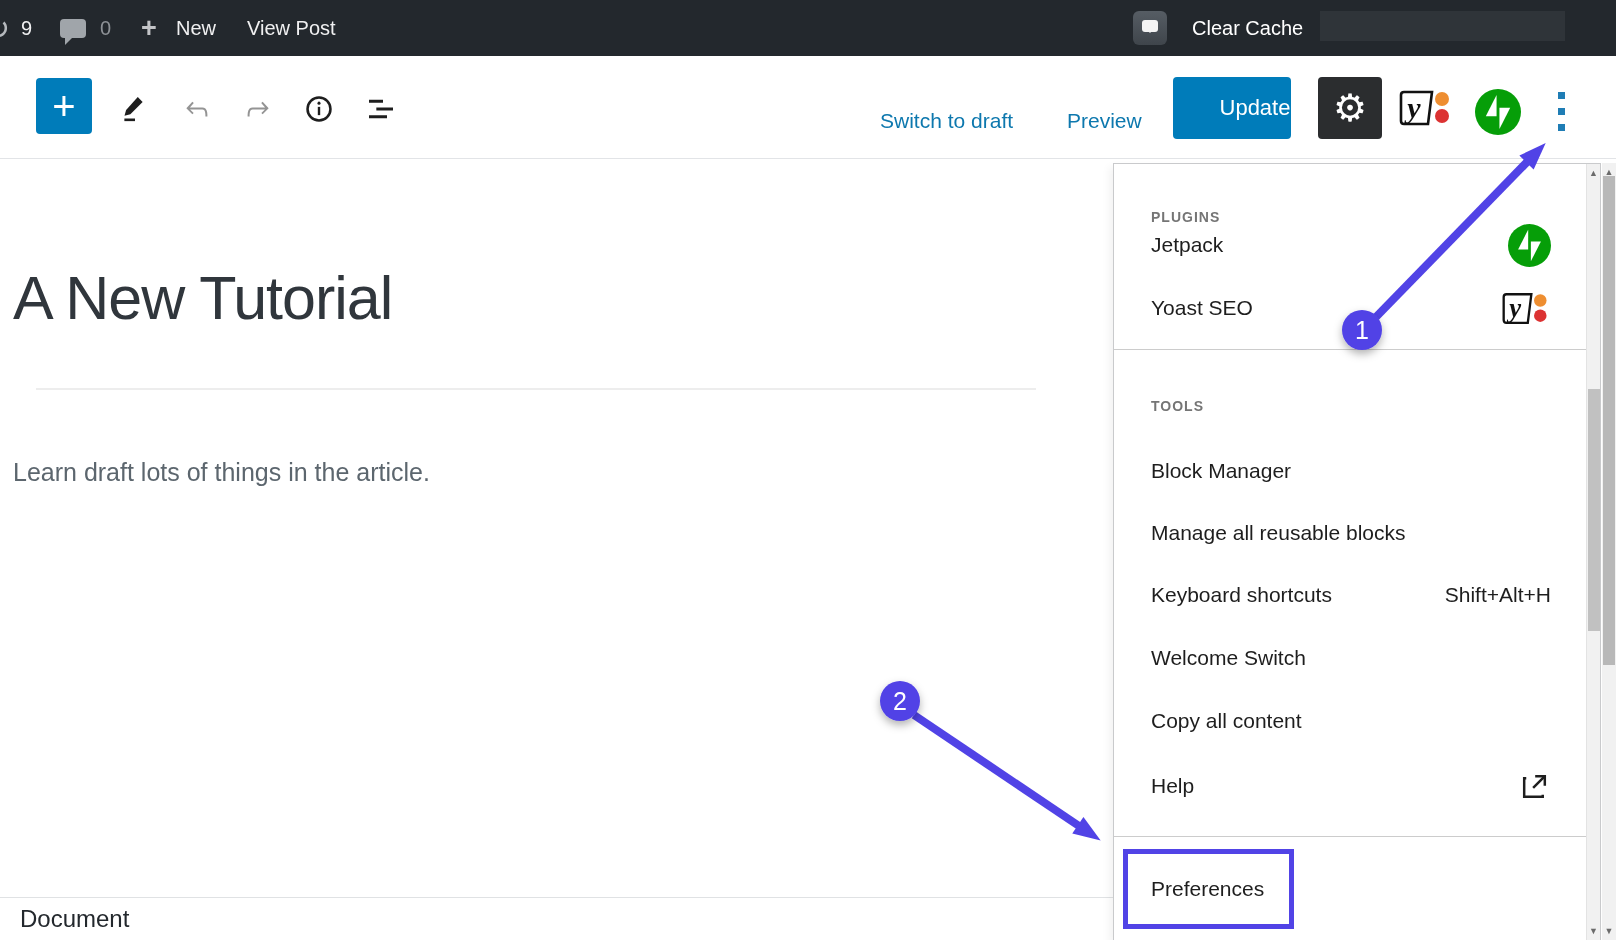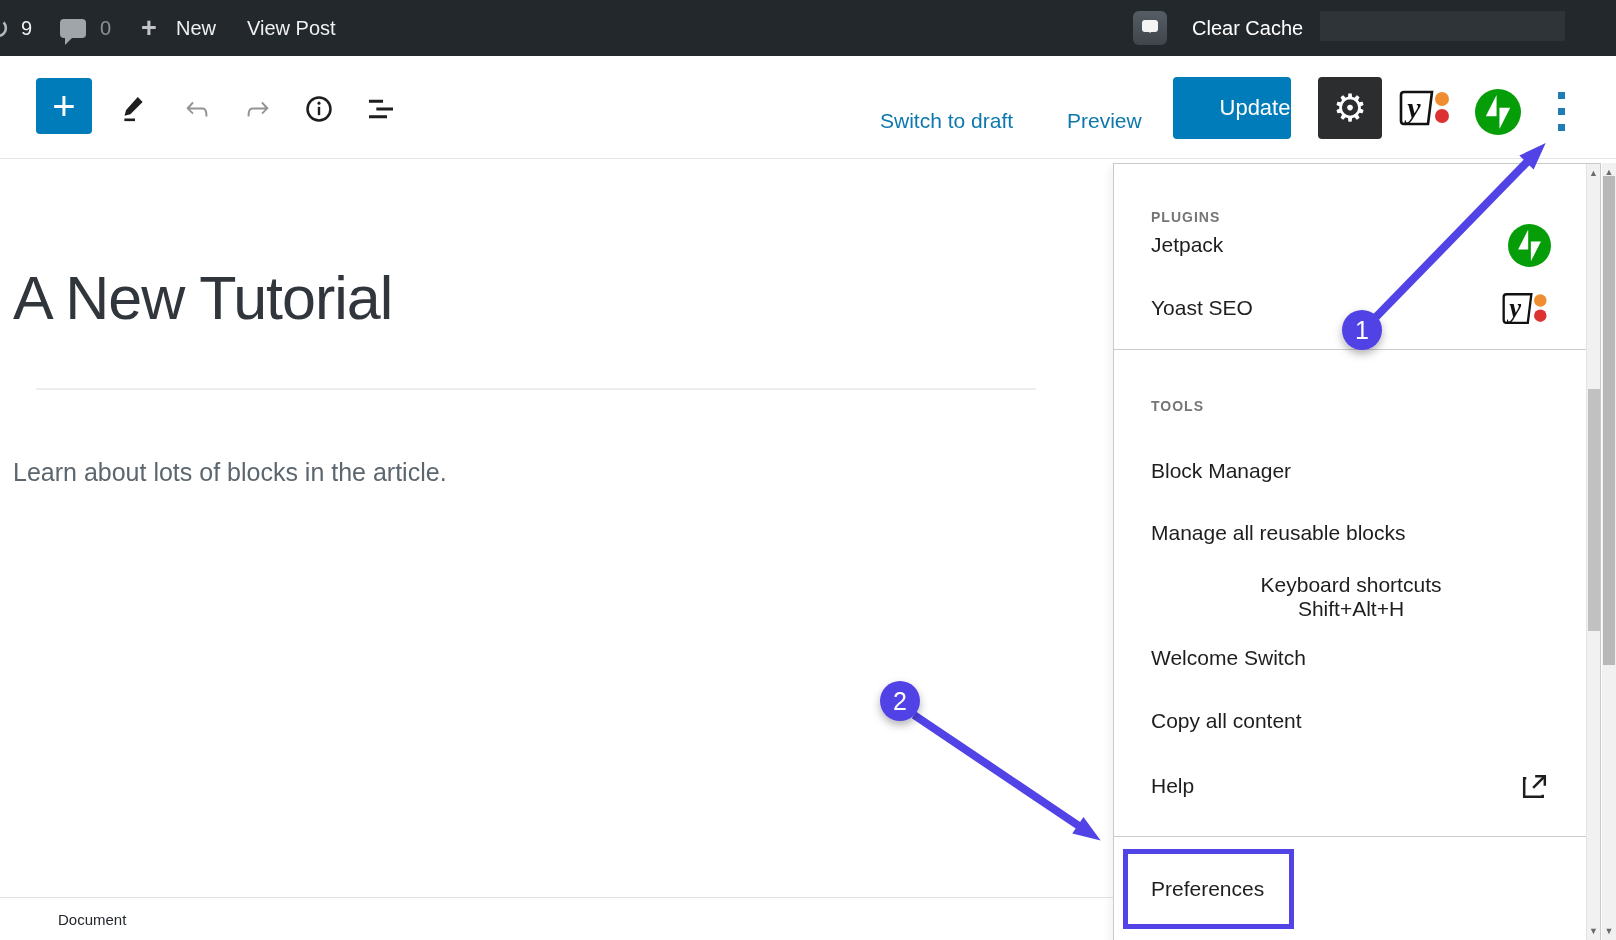--- a/index.html
+++ b/index.html
@@ -56,21 +56,21 @@
 
   
   .post-title { position:absolute; left:13px; top:263px; font-size:61px; font-weight:300;
                 letter-spacing:-1px; color:#30363c; }
   .title-rule { position:absolute; left:36px; top:388px; width:1000px; height:2px; background:#ededed; }
   .post-paragraph { position:absolute; left:13px; top:458px; font-size:25px; color:#5c666e; }
 
   
   .doc-footer { position:absolute; left:0; top:897px; width:1113px; height:43px;
                 background:#fff; border-top:1px solid #e0e2e4; display:flex; align-items:center; }
-  .doc-footer span { margin-left:58px; font-size:15px; color:#23282d; }
+  .doc-footer span { margin-left:20px; font-size:24px; color:#23282d; }
 
   
   .menu-panel { position:absolute; left:1113px; top:163px; width:488px; height:777px;
                 background:#fff; border:1px solid #c9cacc; border-bottom:none;
                 box-shadow:-4px 4px 8px rgba(0,0,0,0.05); }
   .menu-header { position:absolute; left:37px; right:49px; height:24px; line-height:24px;
                  font-size:14px; font-weight:bold; letter-spacing:1px; color:#757575; }
   .menu-item { position:absolute; left:37px; right:49px; height:44px; display:flex;
                align-items:center; justify-content:space-between; font-size:21px; color:#1e1e1e; cursor:pointer; }
   .menu-sep { position:absolute; left:0; right:14px; height:1px; background:#cccccc; }
@@ -181,21 +181,21 @@
 
     <div class="dots-btn">
       <span class="dot-sq"></span>
       <span class="dot-sq"></span>
       <span class="dot-sq"></span>
     </div>
   </div>
 
   <h1 class="post-title">A New Tutorial</h1>
   <div class="title-rule"></div>
-  <p class="post-paragraph">Learn about lots of blocks in the article.</p>
+  <p class="post-paragraph">Learn draft lots of things in the article.</p>
 
   <div class="doc-footer">
     <span>Document</span>
   </div>
 
   <div class="menu-panel">
 
     <div class="menu-header" style="top:5px;margin-top:36px;">PLUGINS</div>
 
     <div class="menu-item" style="top:59px;">
@@ -220,21 +220,21 @@
     <div class="menu-sep" style="top:185px;"></div>
 
     <div class="menu-header" style="top:230px;">TOOLS</div>
 
     <div class="menu-item" style="top:285px;">
       <span>Block Manager</span>
     </div>
     <div class="menu-item" style="top:347px;">
       <span>Manage all reusable blocks</span>
     </div>
-    <div class="menu-item" style="top:409px;flex-direction:column;">
+    <div class="menu-item" style="top:409px;">
       <span>Keyboard shortcuts</span>
       <span class="menu-shortcut">Shift+Alt+H</span>
     </div>
     <div class="menu-item" style="top:472px;">
       <span>Welcome Switch</span>
     </div>
     <div class="menu-item" style="top:535px;">
       <span>Copy all content</span>
     </div>
     <div class="menu-item" style="top:600px;">

